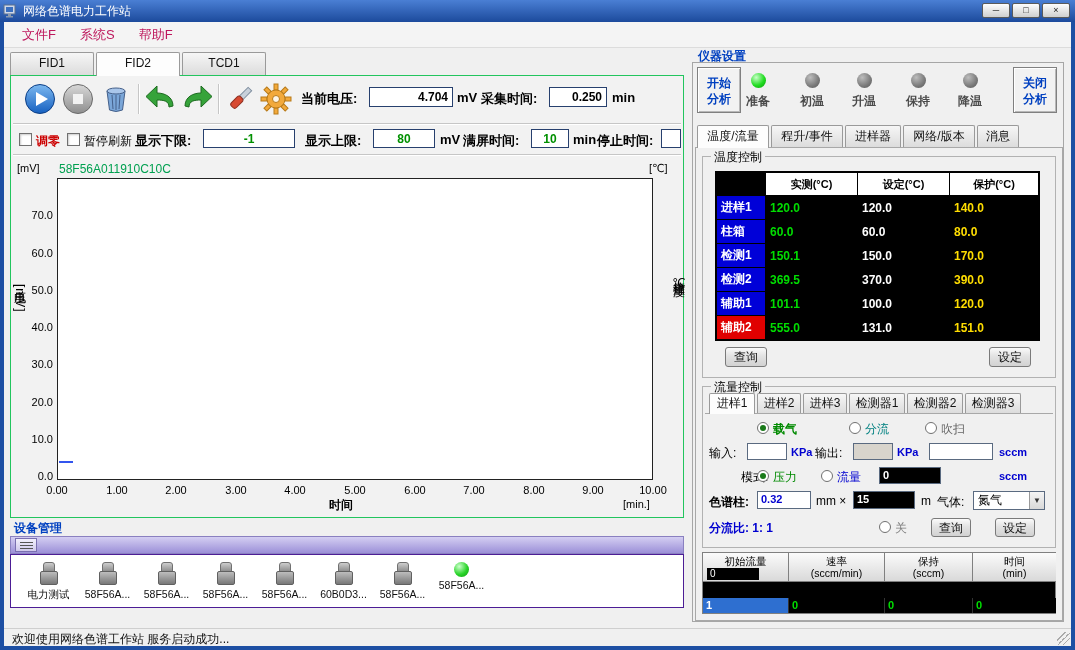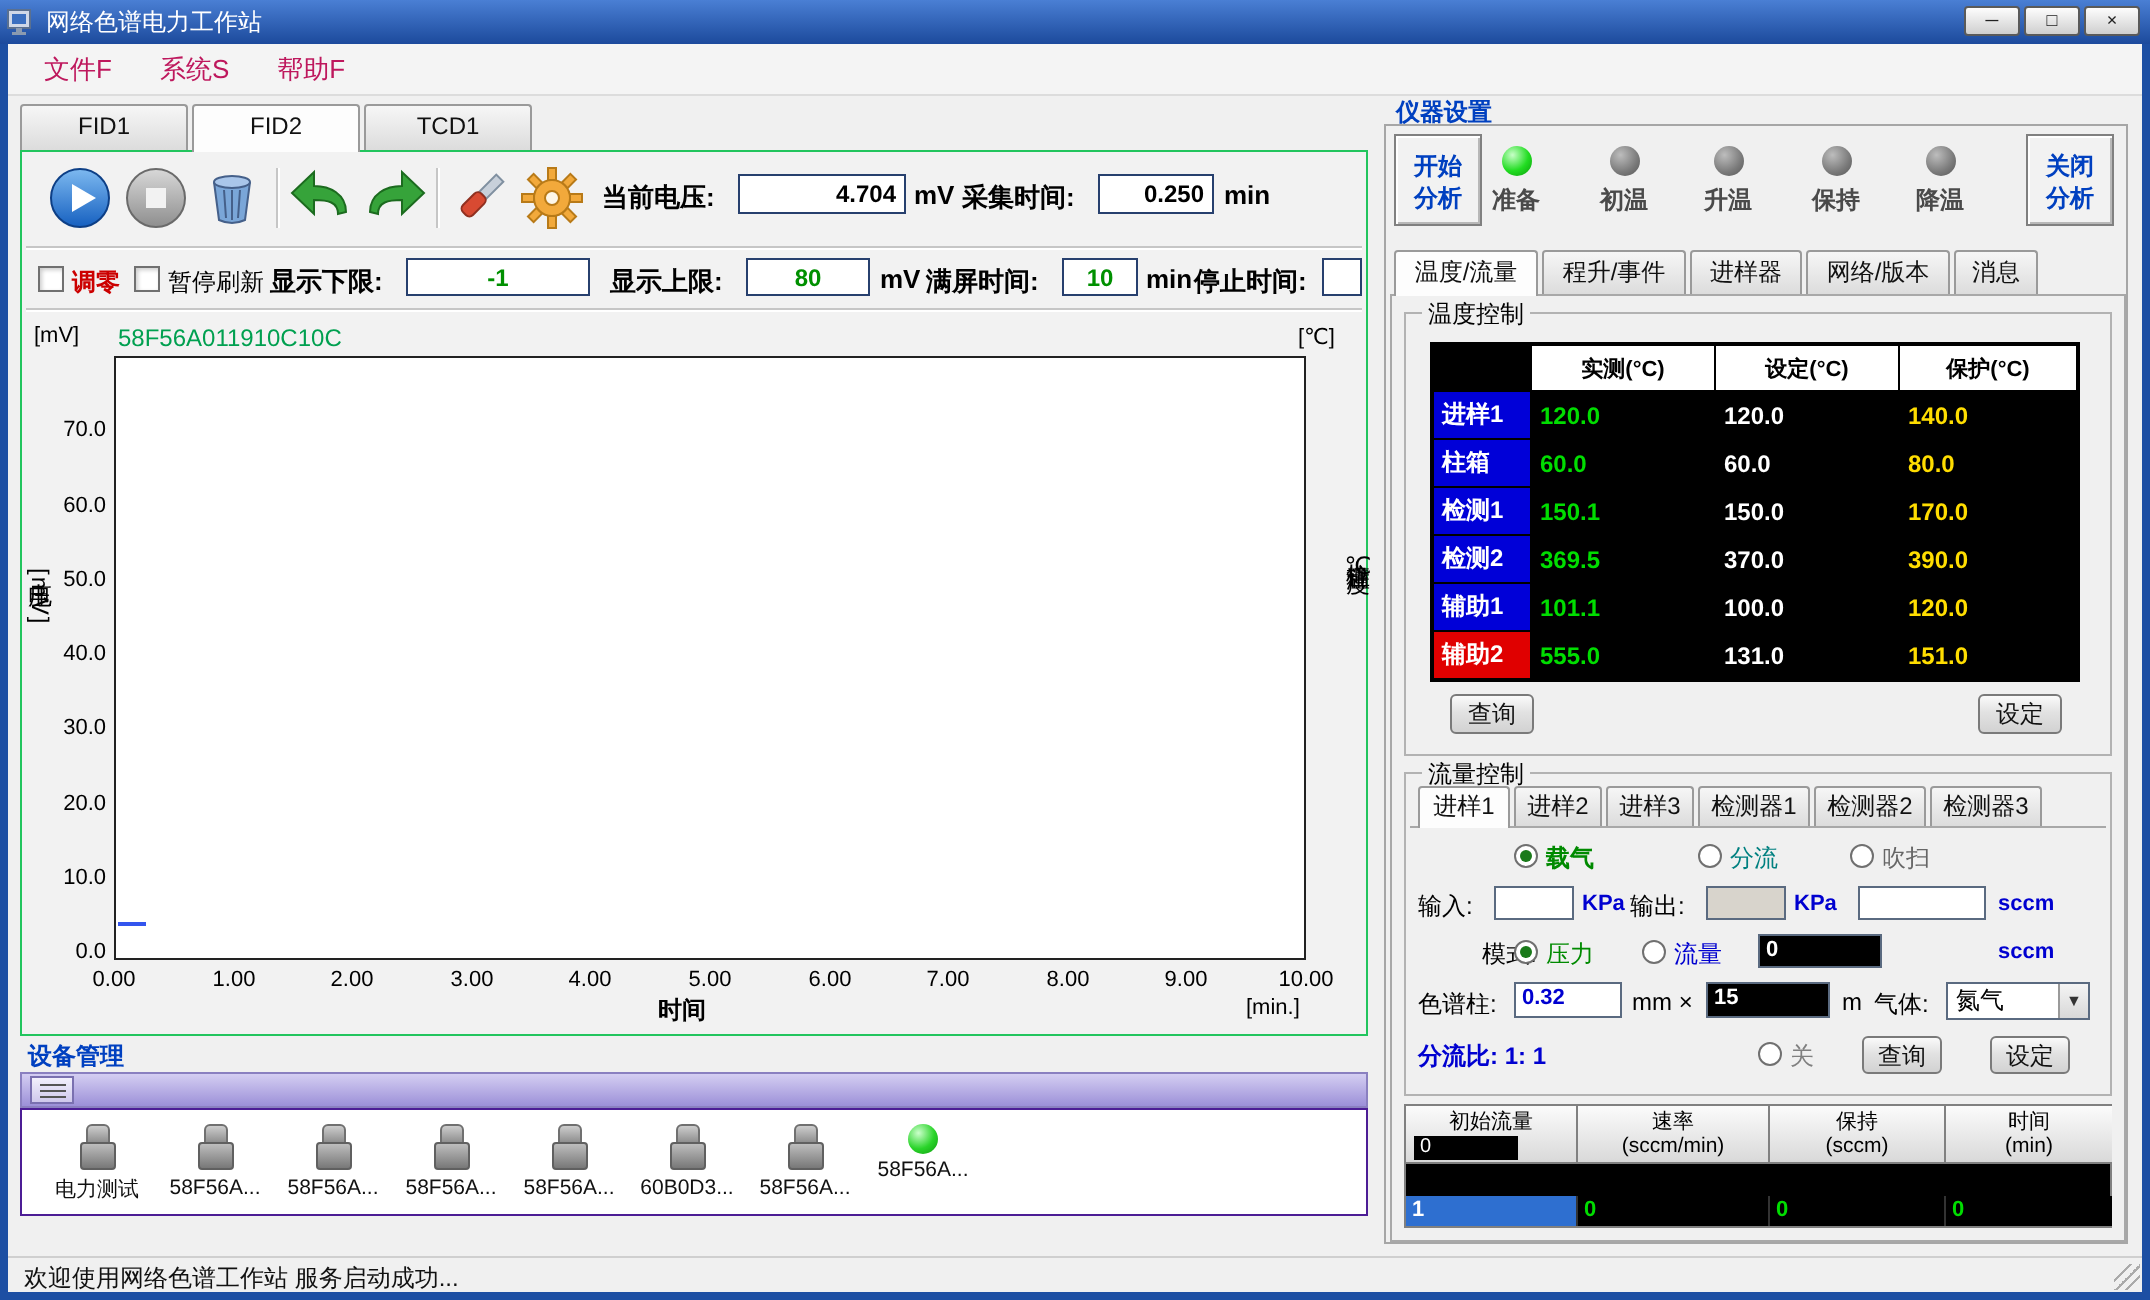--- a/index.html
+++ b/index.html
@@ -524,21 +524,21 @@
           <span class="unit" style="left:296px;top:59px;">sccm</span>
 
           <span class="sm" style="left:6px;top:82px;margin-left:32px;">模式:</span>
           <div class="radio sel" style="left:54px;top:83px;"></div>
           <span class="sm" style="left:70px;top:82px;color:#008a00;">压力</span>
           <div class="radio" style="left:118px;top:83px;"></div>
           <span class="sm" style="left:134px;top:82px;color:#0000d0;">流量</span>
           <div class="ff blk" style="left:176px;top:80px;width:62px;">0</div>
           <span class="unit" style="left:296px;top:83px;">sccm</span>
 
-          <span class="sm" style="left:6px;top:107px;font-weight:normal;">色谱柱:</span>
+          <span class="sm" style="left:6px;top:107px;font-weight:bold;">色谱柱:</span>
           <div class="ff blue" style="left:54px;top:104px;width:54px;height:18px;">0.32</div>
           <span class="sm" style="left:113px;top:107px;">mm ×</span>
           <div class="ff blk" style="left:150px;top:104px;width:62px;height:18px;">15</div>
           <span class="sm" style="left:218px;top:107px;">m</span>
           <span class="sm" style="left:234px;top:107px;">气体:</span>
           <div class="sel-box" style="left:270px;top:104px;width:72px;">
             <span>氮气</span>
             <span class="arr">▼</span>
           </div>
 

